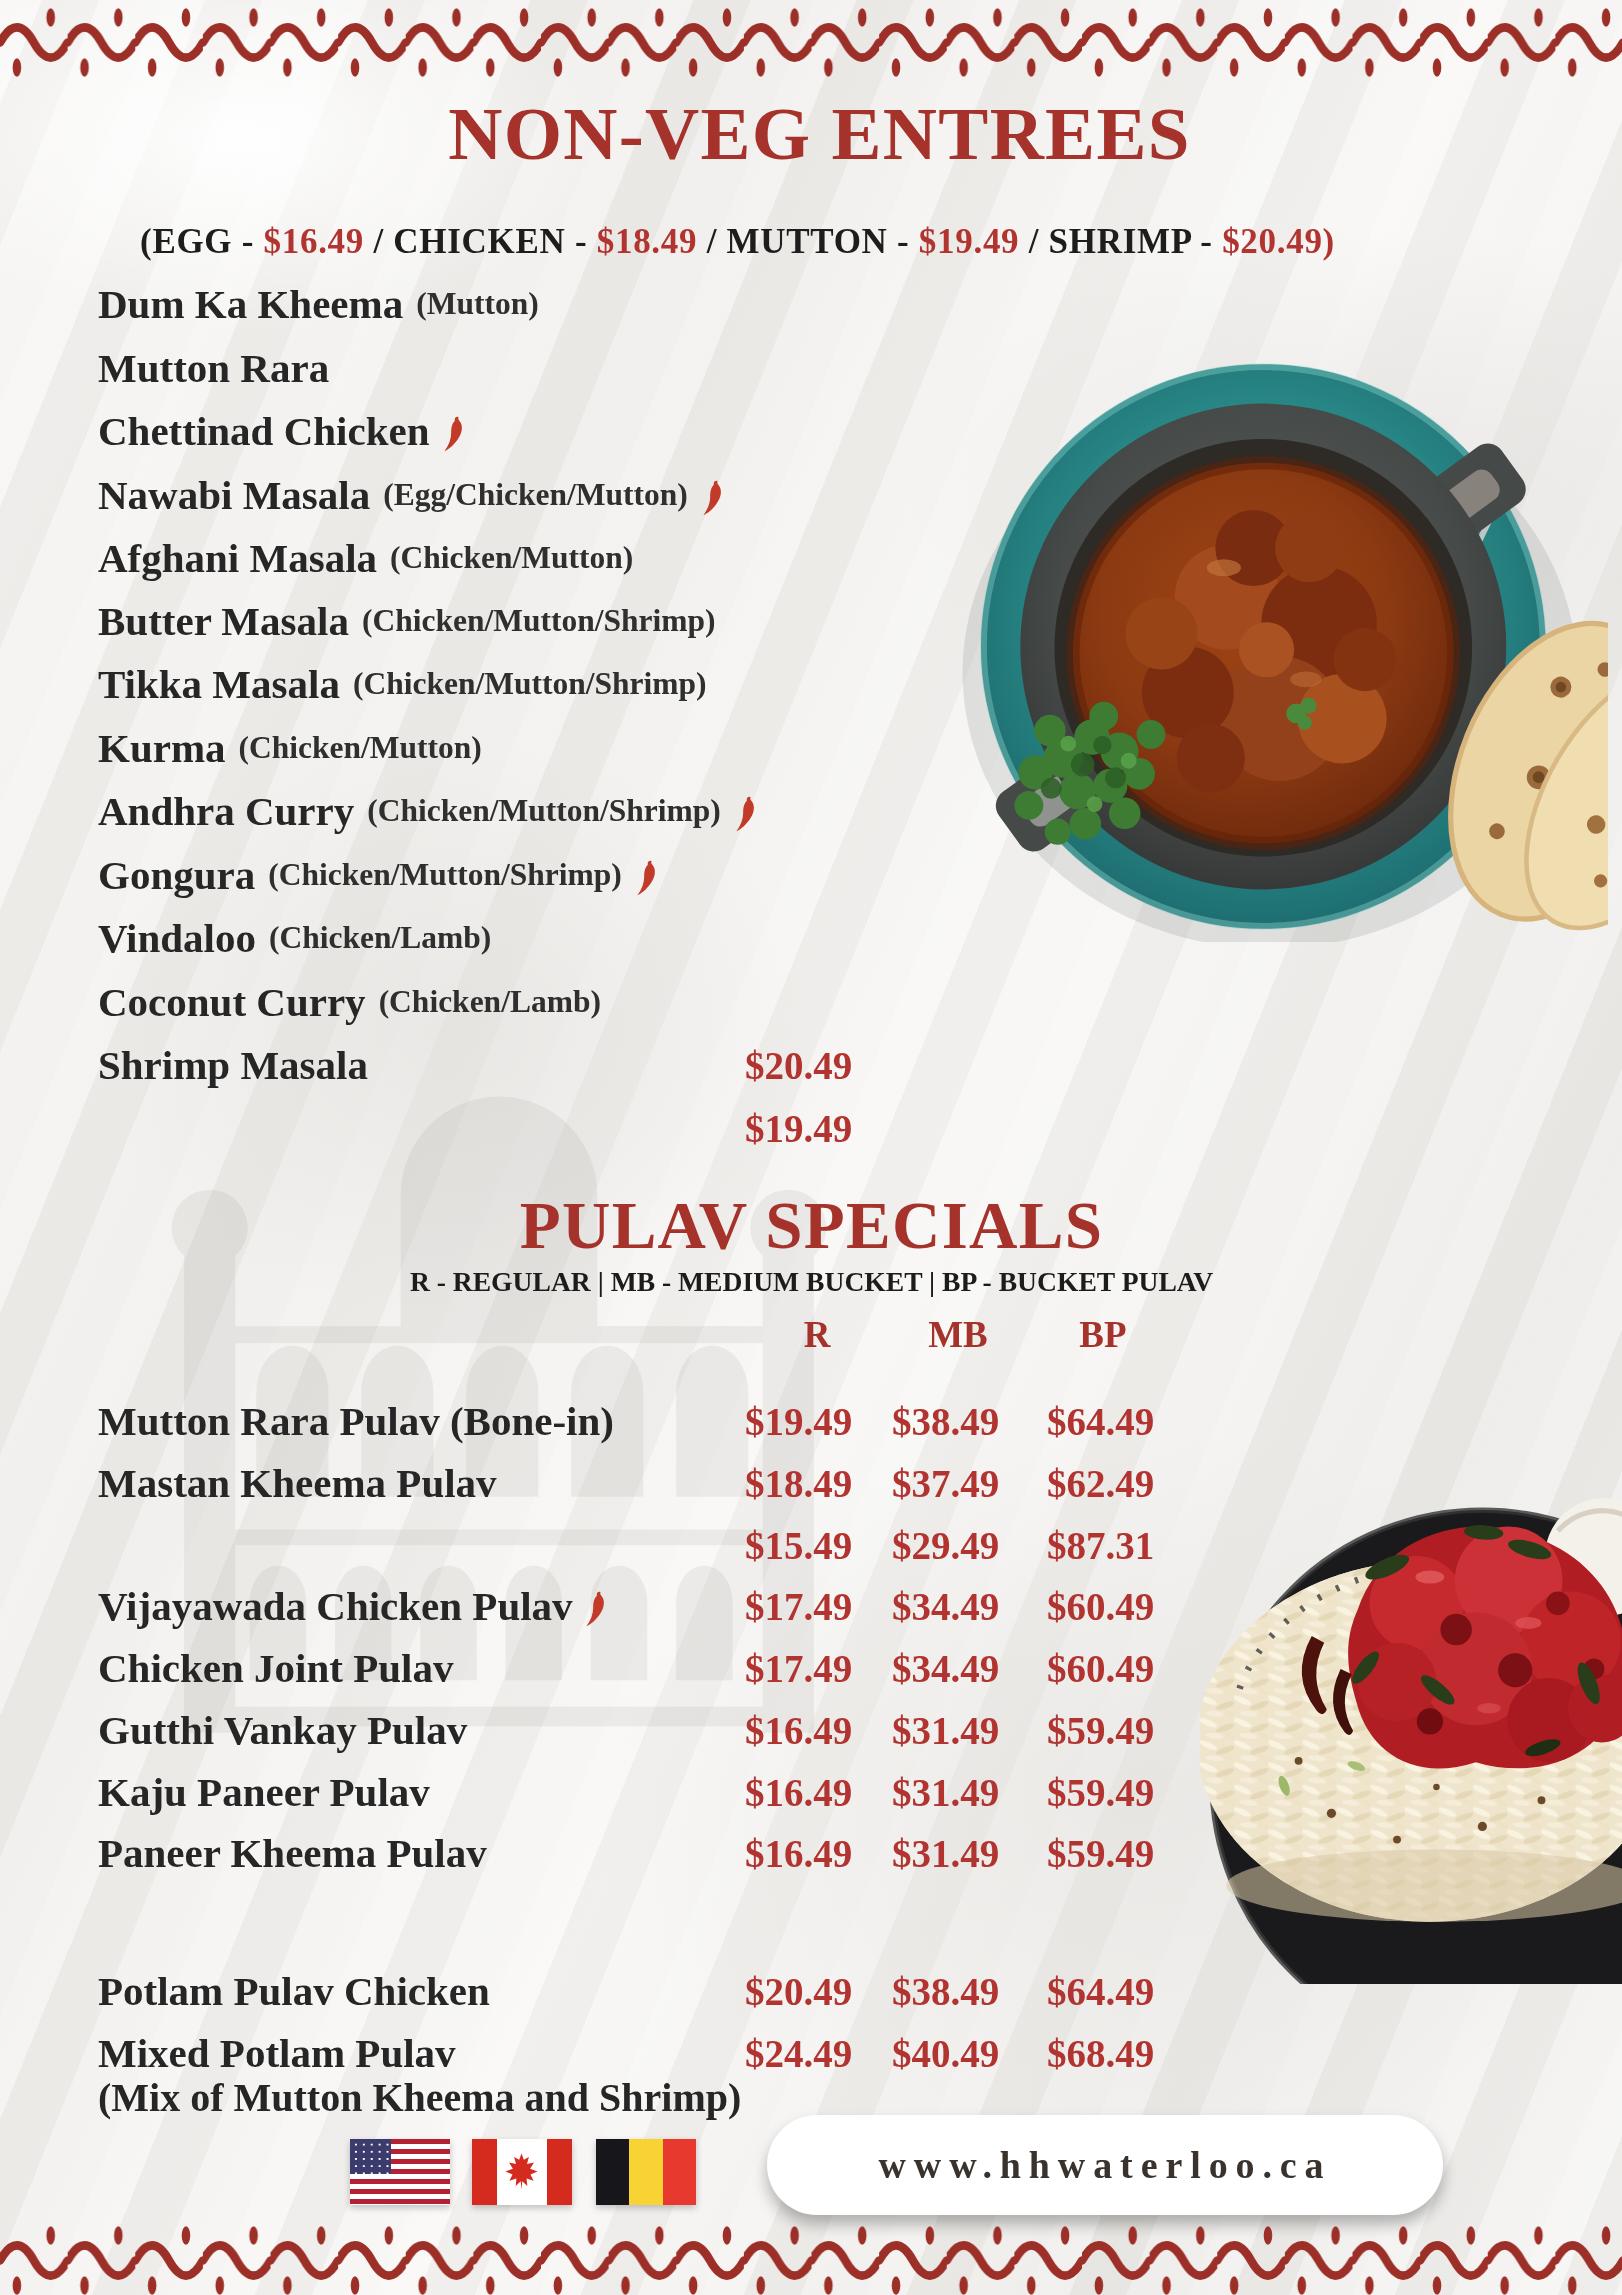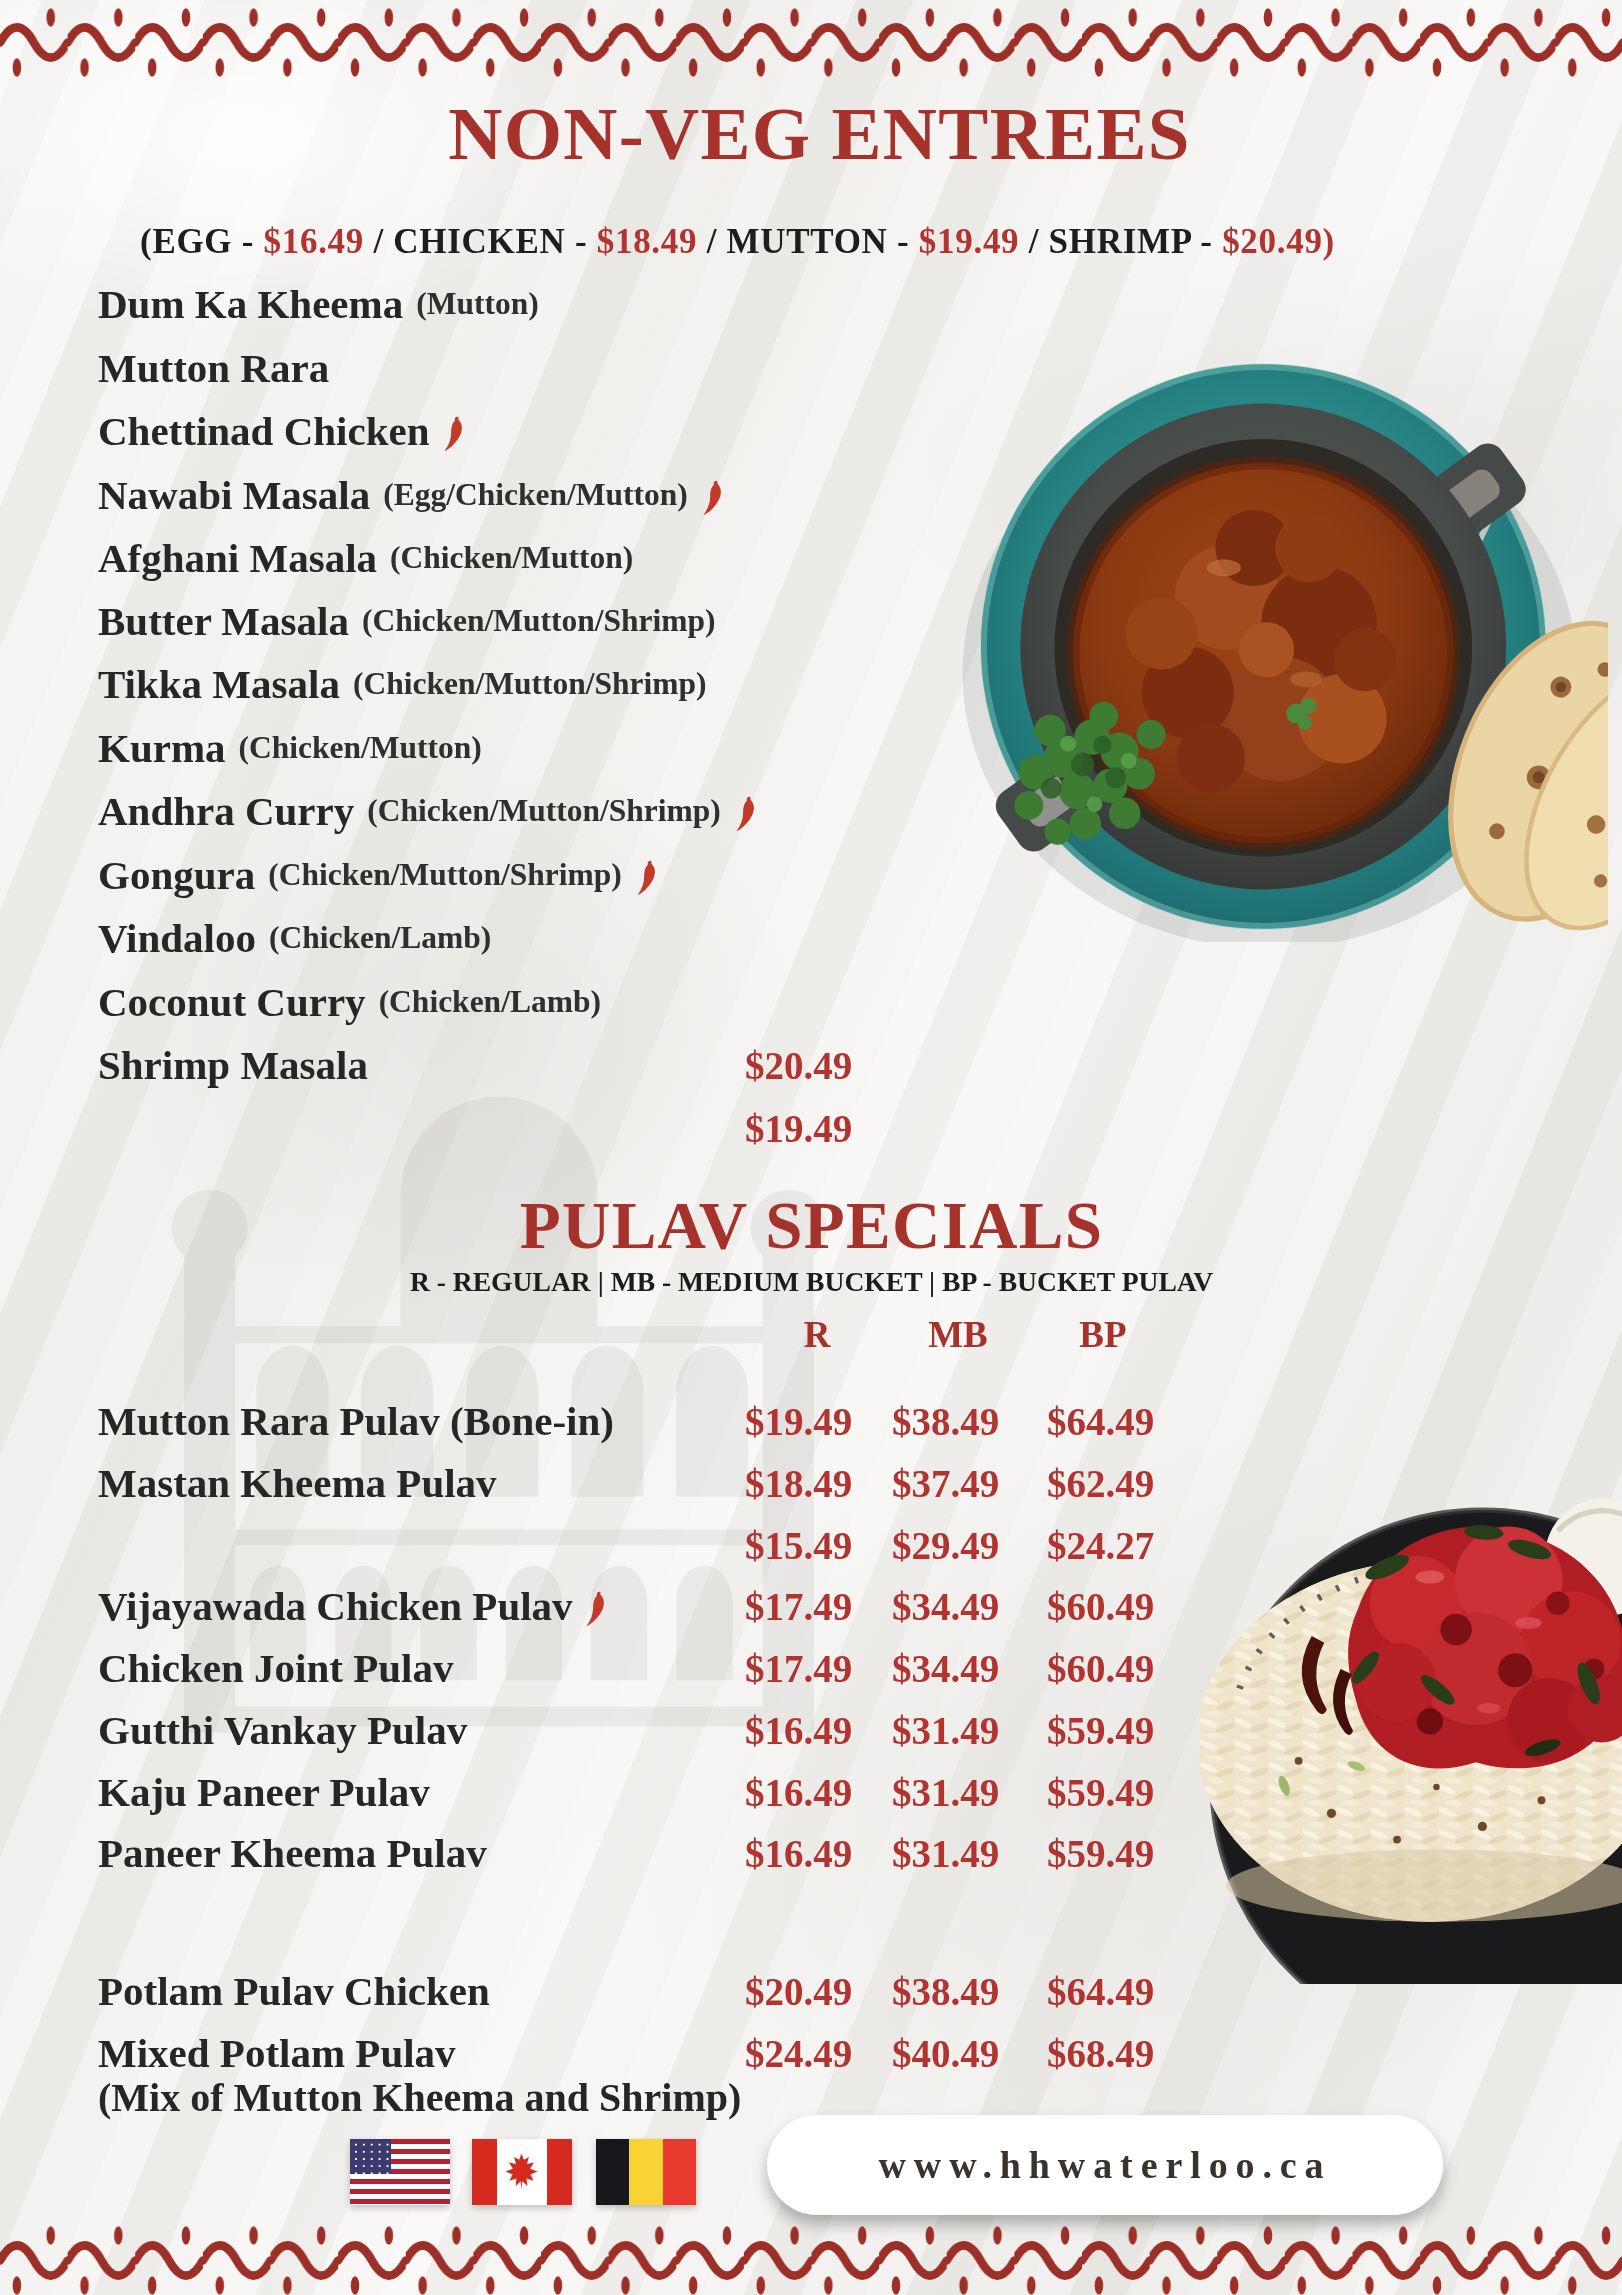--- a/index.html
+++ b/index.html
@@ -302,21 +302,21 @@
   </div>
   <div class="prow" style="top:1452px">
     <span class="nm">Mastan Kheema Pulav</span>
     <span class="pc p1">$18.49</span>
     <span class="pc p2">$37.49</span>
     <span class="pc p3">$62.49</span>
   </div>
   <div class="prow" style="top:1514px">
     <span class="pc p1">$15.49</span>
     <span class="pc p2">$29.49</span>
-    <span class="pc p3">$24.27</span>
+    <span class="pc p3">$87.31</span>
   </div>
   <div class="prow" style="top:1575px">
     <span class="nm">Vijayawada Chicken Pulav</span>
     <svg class="chili" viewBox="0 0 36 60">
         <path d="M21,8 C20,4 23,1 27,2 C26,5 27,7 29,9 C33,14 34,22 30,31 C25,42 15,53 4,58 C11,48 15,38 15,28 C15,20 16,13 21,8 Z" fill="#c23a28"></path>
       </svg>
     <span class="pc p1">$17.49</span>
     <span class="pc p2">$34.49</span>
     <span class="pc p3">$60.49</span>
   </div>

